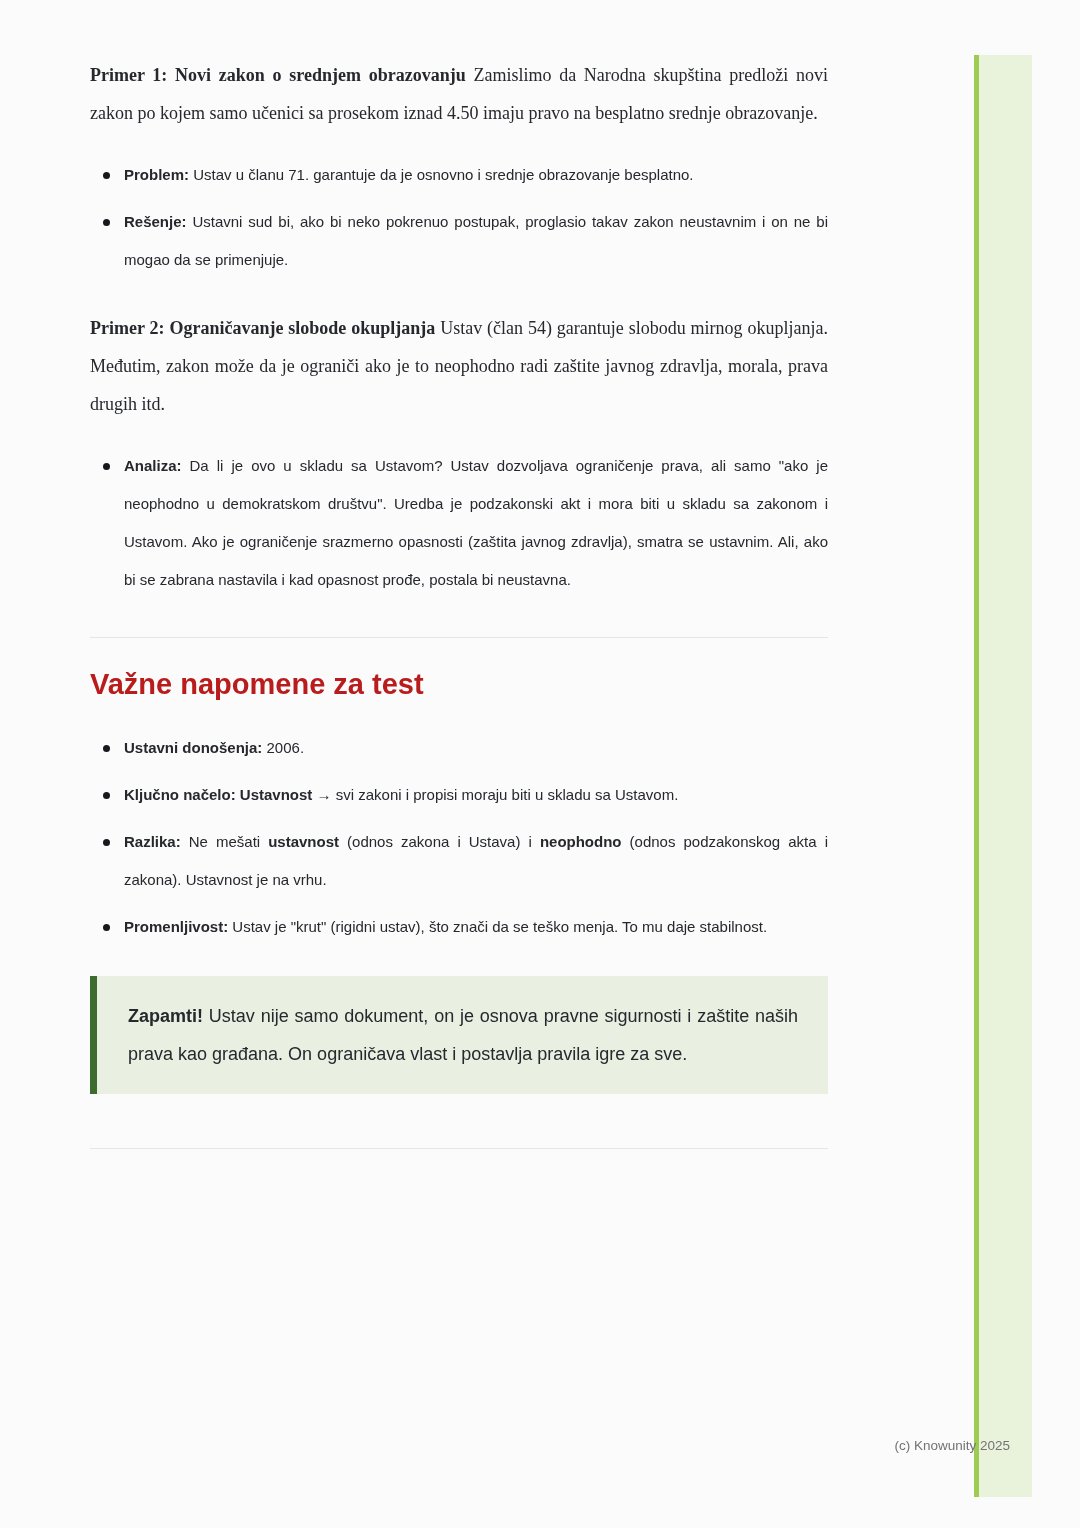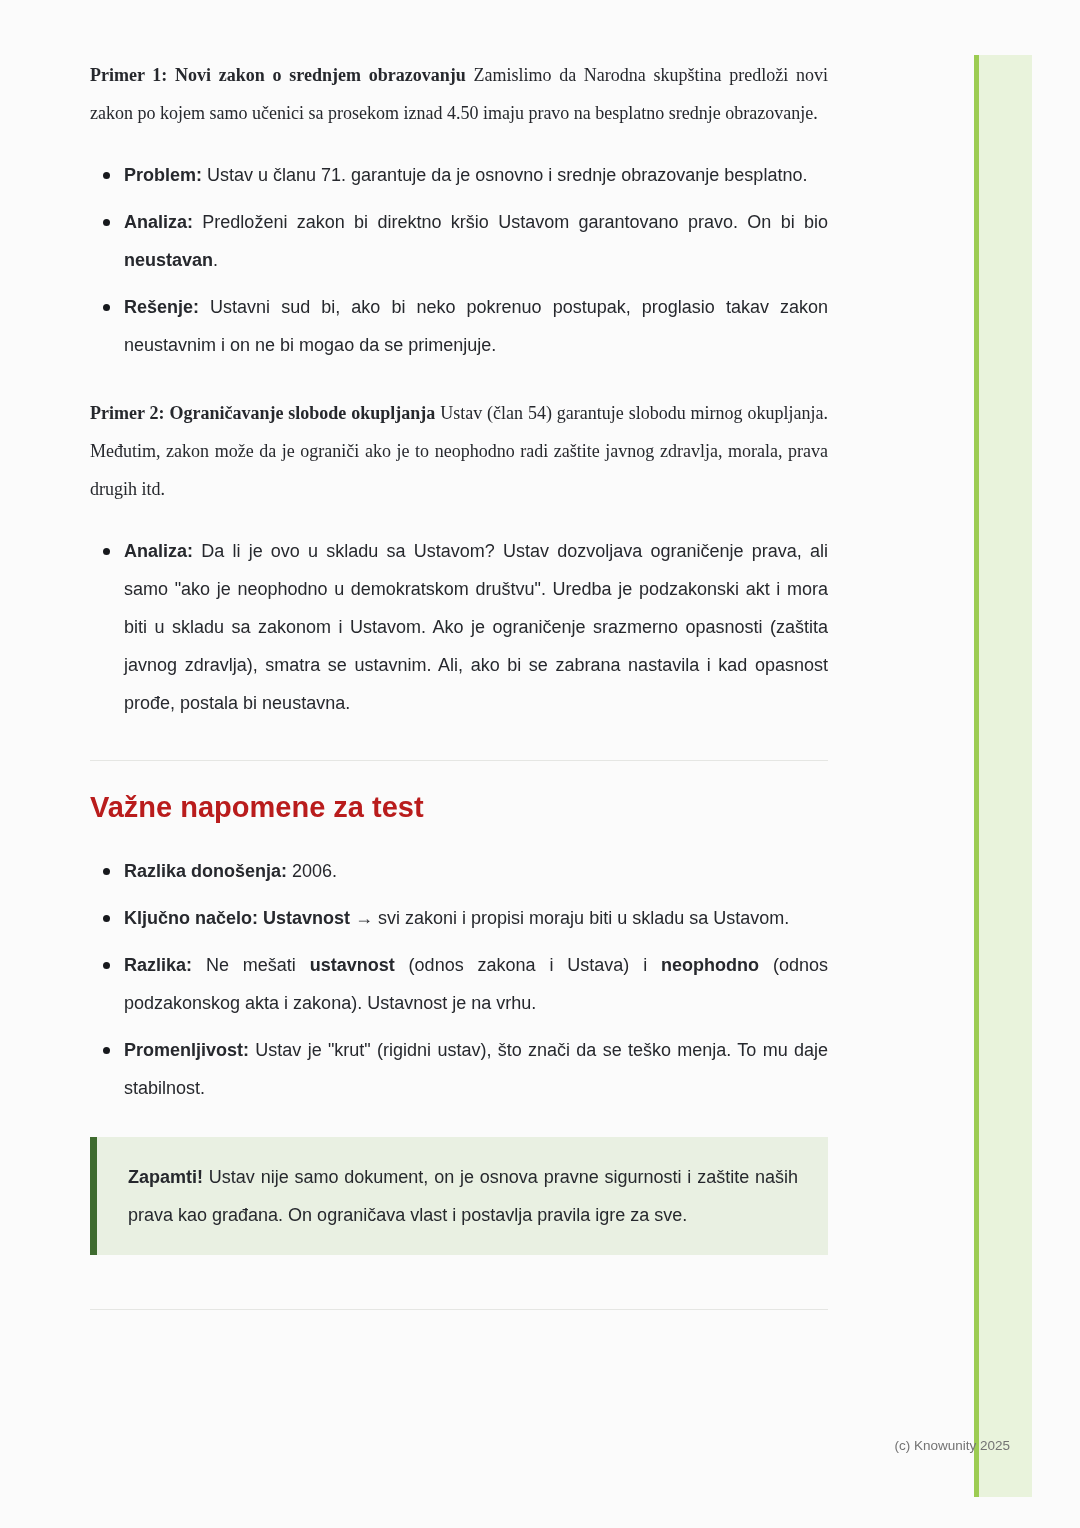--- a/index.html
+++ b/index.html
@@ -41,21 +41,21 @@
     font-family: Liberation Serif, serif;
   }
   b { font-weight: 700; }
   ul.bullets {
     list-style: none;
     margin-bottom: 30px;
   }
   ul.bullets li {
     position: relative;
     padding-left: 34px;
-    font-size: 18px;
+    font-size: 15px;
     line-height: 38px;
     text-align: justify;
     margin-bottom: 9px;
   }
   ul.bullets li::before {
     content: "";
     position: absolute;
     left: 13px;
     top: 16px;
     width: 7px;
@@ -101,36 +101,35 @@
 
 <div class="edge-strip"></div>
 <div class="edge-line"></div>
 
 <main class="content">
 
   <p class="para"><b>Primer 1: Novi zakon o srednjem obrazovanju</b><span> Zamislimo da Narodna skupština predloži novi zakon po kojem samo učenici sa prosekom iznad 4.50 imaju pravo na besplatno srednje obrazovanje.</span></p>
 
   <ul class="bullets">
     <li><b>Problem:</b><span> Ustav u članu 71. garantuje da je osnovno i srednje obrazovanje besplatno.</span></li>
-    <li><b>Analiza:</b><span> Predloženi zakon bi direktno kršio Ustavom garantovano pravo. On bi bio </span><b>neustavan</b><span>.</span></li>
     <li><b>Rešenje:</b><span> Ustavni sud bi, ako bi neko pokrenuo postupak, proglasio takav zakon neustavnim i on ne bi mogao da se primenjuje.</span></li>
   </ul>
 
   <p class="para"><b>Primer 2: Ograničavanje slobode okupljanja</b><span> Ustav (član 54) garantuje slobodu mirnog okupljanja. Međutim, zakon može da je ograniči ako je to neophodno radi zaštite javnog zdravlja, morala, prava drugih itd.</span></p>
 
   <ul class="bullets">
     <li><b>Analiza:</b><span> Da li je ovo u skladu sa Ustavom? Ustav dozvoljava ograničenje prava, ali samo "ako je neophodno u demokratskom društvu". Uredba je podzakonski akt i mora biti u skladu sa zakonom i Ustavom. Ako je ograničenje srazmerno opasnosti (zaštita javnog zdravlja), smatra se ustavnim. Ali, ako bi se zabrana nastavila i kad opasnost prođe, postala bi neustavna.</span></li>
   </ul>
 
   <hr class="divider">
 
   <h2 class="section-heading">Važne napomene za test</h2>
 
   <ul class="bullets">
-    <li><b>Razlika donošenja:</b><span> 2006.</span></li>
+    <li><b>Ustavni donošenja:</b><span> 2006.</span></li>
     <li><b>Ključno načelo: Ustavnost</b><span> → svi zakoni i propisi moraju biti u skladu sa Ustavom.</span></li>
     <li><b>Razlika:</b><span> Ne mešati </span><b>ustavnost</b><span> (odnos zakona i Ustava) i </span><b>neophodno</b><span> (odnos podzakonskog akta i zakona). Ustavnost je na vrhu.</span></li>
     <li><b>Promenljivost:</b><span> Ustav je "krut" (rigidni ustav), što znači da se teško menja. To mu daje stabilnost.</span></li>
   </ul>
 
   <div class="callout"><b>Zapamti!</b><span> Ustav nije samo dokument, on je osnova pravne sigurnosti i zaštite naših prava kao građana. On ograničava vlast i postavlja pravila igre za sve.</span></div>
 
   <hr class="bottom-divider">
 
 </main>

